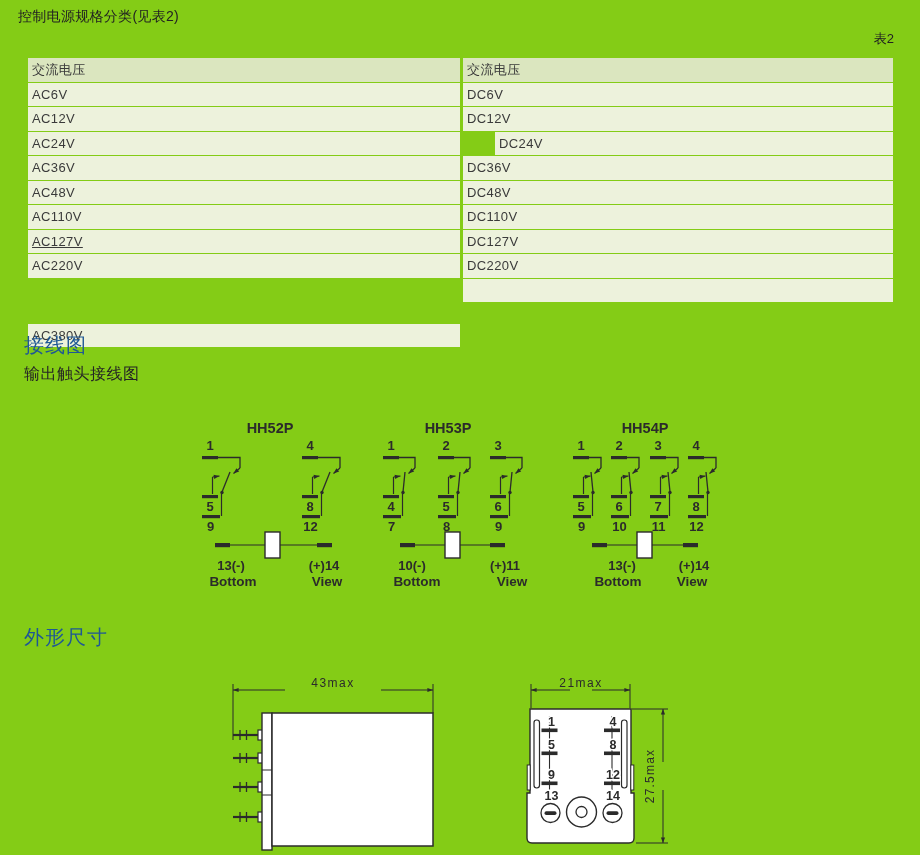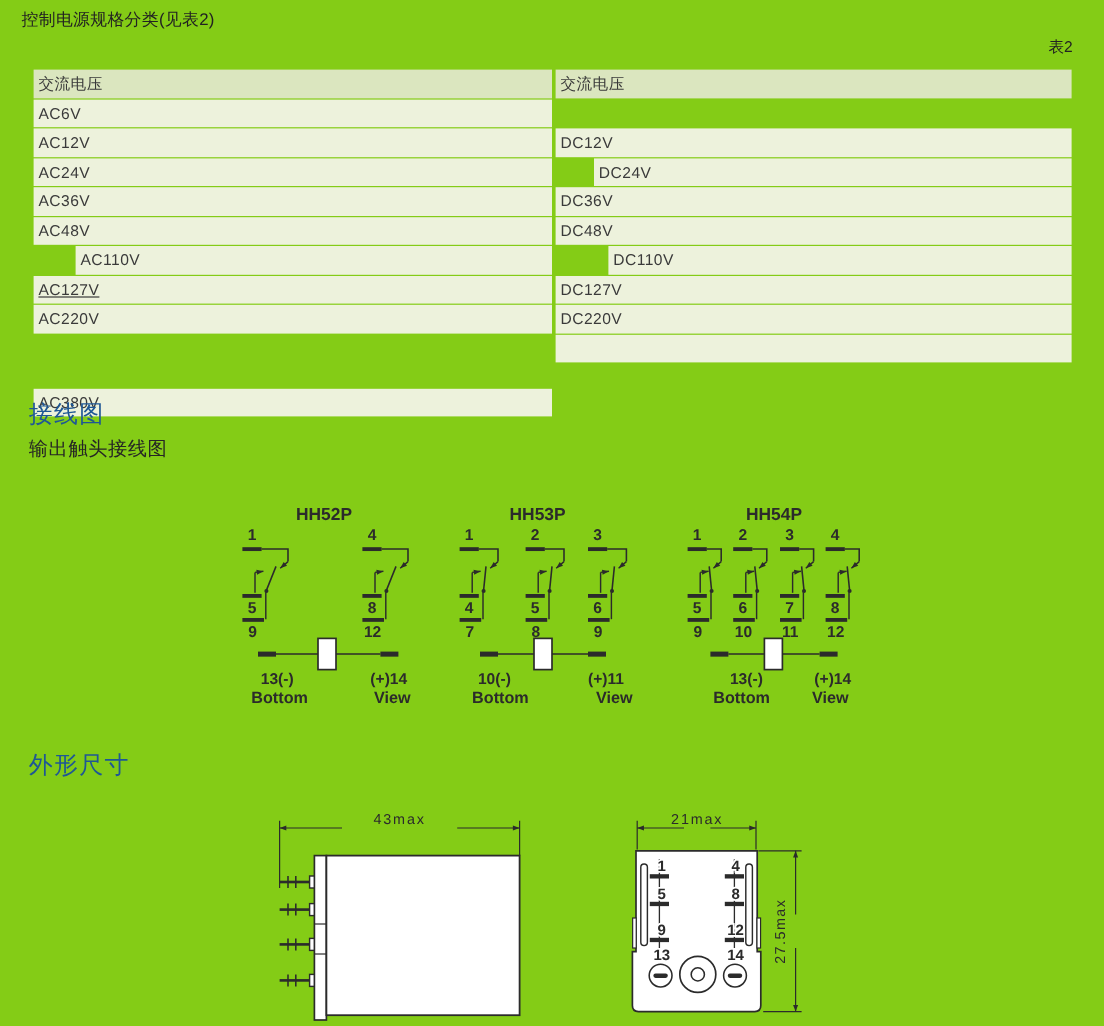--- a/index.html
+++ b/index.html
@@ -30,40 +30,41 @@
   <div class="table-caption">表2</div>
 
   <div class="spec-table">
     <div class="trow thead">
       <div class="cell hcell" style="background: rgb(219, 230, 191);">交流电压</div>
       <div class="cell hcell" style="background: rgb(219, 230, 191);">交流电压</div>
     </div>
     <div>
         <div class="trow">
           <div class="cell" style="background: rgb(237, 242, 220); color: rgb(58, 58, 58);">AC6V</div>
+          <div class="cell" style="background: rgb(237, 242, 220); color: rgb(58, 58, 58);">DC6V</div>
         </div>
         <div class="trow">
           <div class="cell" style="background: rgb(237, 242, 220); color: rgb(58, 58, 58);">AC12V</div>
           <div class="cell" style="background: rgb(237, 242, 220); color: rgb(58, 58, 58);">DC12V</div>
         </div>
         <div class="trow">
           <div class="cell" style="background: rgb(237, 242, 220); color: rgb(58, 58, 58);">AC24V</div>
           <div class="cell" style="background: rgb(237, 242, 220); color: rgb(58, 58, 58); margin-left: 32px;">DC24V</div>
         </div>
         <div class="trow">
           <div class="cell" style="background: rgb(237, 242, 220); color: rgb(58, 58, 58);">AC36V</div>
           <div class="cell" style="background: rgb(237, 242, 220); color: rgb(58, 58, 58);">DC36V</div>
         </div>
         <div class="trow">
           <div class="cell" style="background: rgb(237, 242, 220); color: rgb(58, 58, 58);">AC48V</div>
           <div class="cell" style="background: rgb(237, 242, 220); color: rgb(58, 58, 58);">DC48V</div>
         </div>
         <div class="trow">
-          <div class="cell" style="background: rgb(237, 242, 220); color: rgb(58, 58, 58); margin-left: 35px;">AC110V</div>
-          <div class="cell" style="background: rgb(237, 242, 220); color: rgb(58, 58, 58); margin-left: 44px;">DC110V</div>
+          <div class="cell" style="background: rgb(237, 242, 220); color: rgb(58, 58, 58);">AC110V</div>
+          <div class="cell" style="background: rgb(237, 242, 220); color: rgb(58, 58, 58);">DC110V</div>
         </div>
         <div class="trow">
           <div class="cell" style="background: rgb(237, 242, 220); color: rgb(58, 58, 58); text-decoration: underline;">AC127V</div>
           <div class="cell" style="background: rgb(237, 242, 220); color: rgb(58, 58, 58);">DC127V</div>
         </div>
         <div class="trow">
           <div class="cell" style="background: rgb(237, 242, 220); color: rgb(58, 58, 58);">AC220V</div>
           <div class="cell" style="background: rgb(237, 242, 220); color: rgb(58, 58, 58);">DC220V</div>
         </div>
         <div class="trow">

